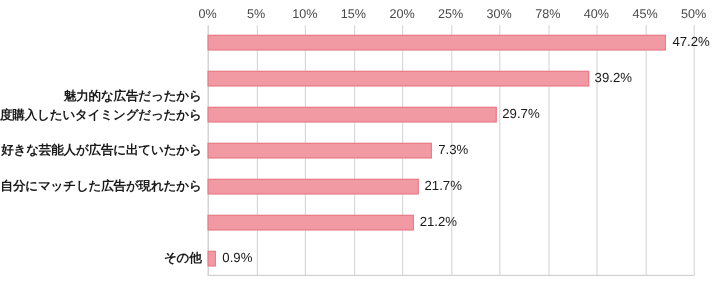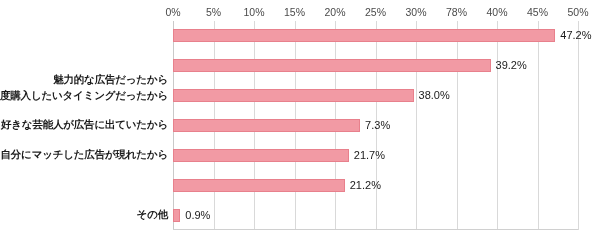--- a/index.html
+++ b/index.html
@@ -175,21 +175,21 @@
         <div class="bar-row" style="top: 0px; height: 29.8571px;">
           <div class="bar" style="width: 382.32px; background: rgb(242, 154, 164); border-color: rgb(232, 128, 140);"></div>
           <span class="bar-value">47.2%</span>
         </div>
         <div class="bar-row" style="top: 29.8571px; height: 29.8571px;">
           <div class="bar" style="width: 317.52px; background: rgb(242, 154, 164); border-color: rgb(232, 128, 140);"></div>
           <span class="bar-value">39.2%</span>
         </div>
         <div class="bar-row" style="top: 59.7143px; height: 29.8571px;">
           <div class="bar" style="width: 240.57px; background: rgb(242, 154, 164); border-color: rgb(232, 128, 140);"></div>
-          <span class="bar-value">38.0%</span>
+          <span class="bar-value">29.7%</span>
         </div>
         <div class="bar-row" style="top: 89.5714px; height: 29.8571px;">
           <div class="bar" style="width: 187.11px; background: rgb(242, 154, 164); border-color: rgb(232, 128, 140);"></div>
           <span class="bar-value">7.3%</span>
         </div>
         <div class="bar-row" style="top: 119.429px; height: 29.8571px;">
           <div class="bar" style="width: 175.77px; background: rgb(242, 154, 164); border-color: rgb(232, 128, 140);"></div>
           <span class="bar-value">21.7%</span>
         </div>
         <div class="bar-row" style="top: 149.286px; height: 29.8571px;">

